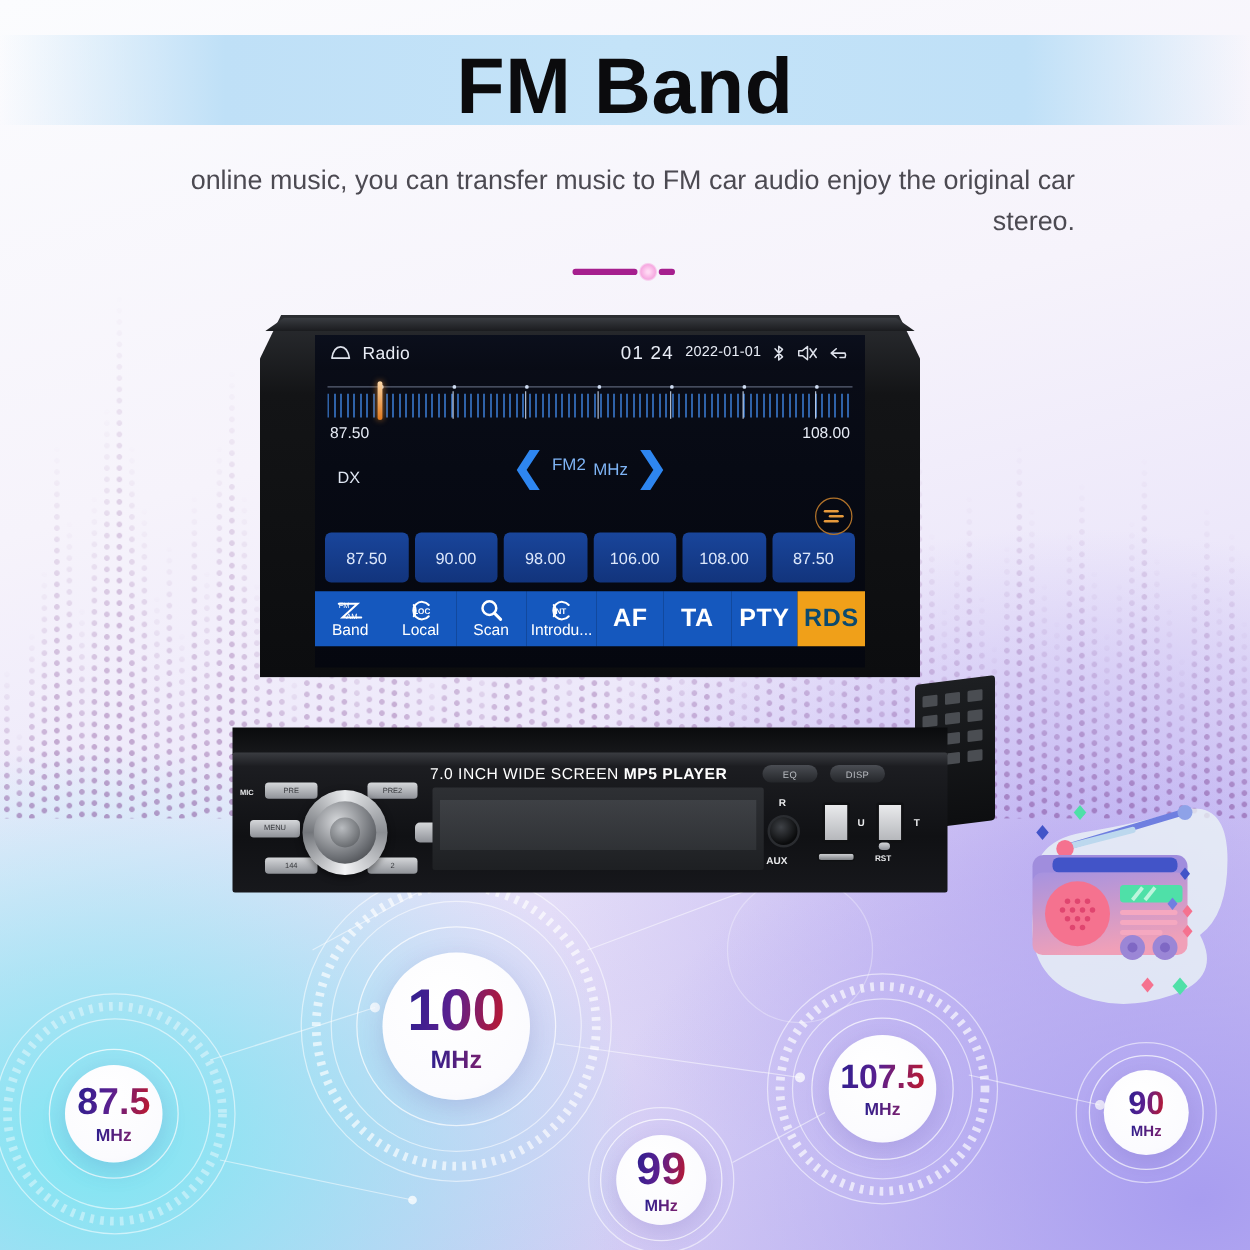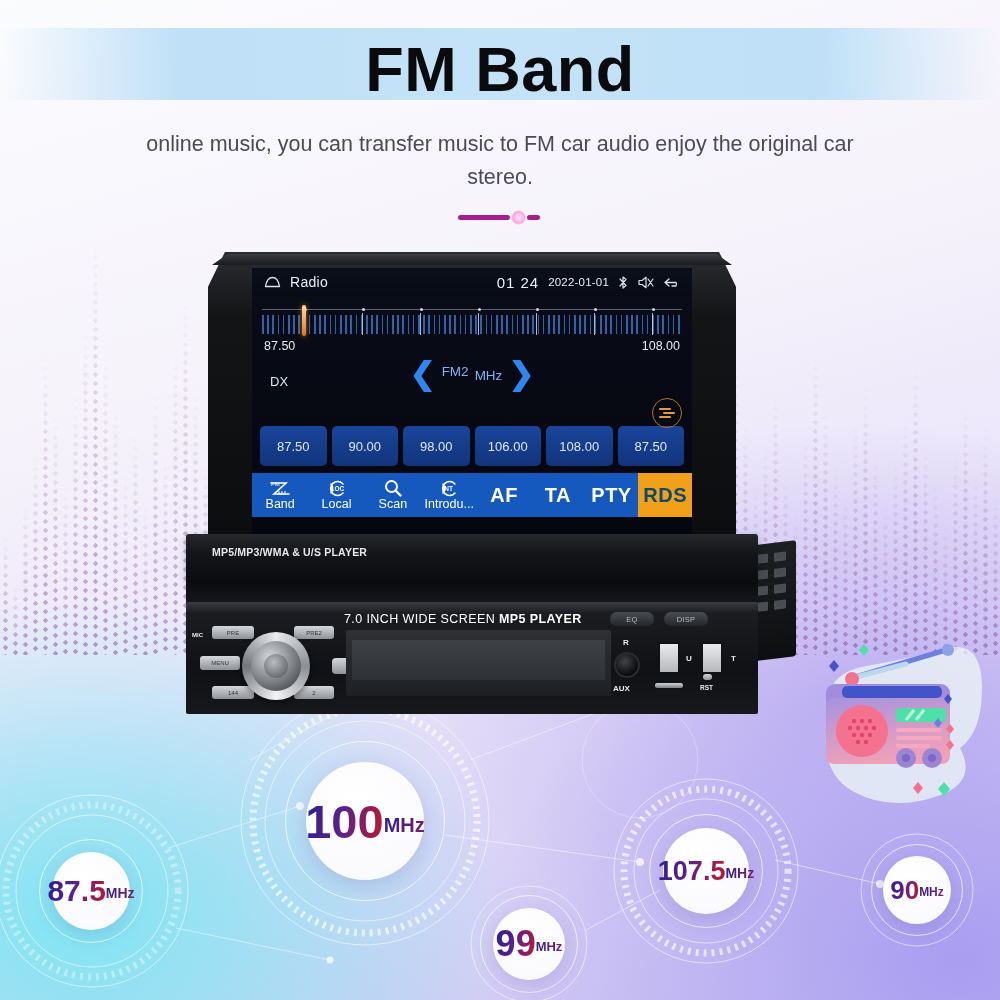--- a/index.html
+++ b/index.html
@@ -36,21 +36,21 @@
     position:absolute; left:0; right:0; top:28px; height:72px;
     background:linear-gradient(90deg, rgba(200,228,248,0) 0%, #bfe0f7 18%, #c4e3f8 50%, #bfe0f7 82%, rgba(200,228,248,0) 100%);
   }
   .title {
     position:absolute; left:0; right:0; top:36px;
     text-align:center; font-size:63px; font-weight:700; color:#0b0b0d;
     letter-spacing:.5px; line-height:1.05;
   }
   .subtitle {
     position:absolute; left:140px; right:140px; top:128px;
-    text-align:center; font-size:21.5px; color:#4c4a52; line-height:1.55;
+    text-align:right; font-size:21.5px; color:#4c4a52; line-height:1.55;
   }
   .divider {
     position:absolute; left:50%; top:214px; transform:translateX(-50%);
     width:84px; height:7px; display:flex; align-items:center;
   }
   .divider .bar-l { width:52px; height:5px; background:#a61f8e; border-radius:3px; }
   .divider .glow  { width:15px; height:15px; border-radius:50%;
                     background:radial-gradient(circle,#ffd9f4 10%,#f6a9e0 55%,rgba(246,169,224,0) 72%);
                     margin:0 1px; }
   .divider .bar-r { width:13px; height:5px; background:#a61f8e; border-radius:3px; }
@@ -170,21 +170,21 @@
             background:linear-gradient(180deg,#cfd1d4,#7e8186); border:1.5px solid #0f1012; }
   .side-conn { position:absolute; right:-38px; top:292px; width:64px; height:116px;
                background:linear-gradient(180deg,#1d1f22,#0d0e10);
                border-radius:3px; transform:skewY(-7deg); }
   .side-conn i { position:absolute; background:#4a4d52; border-radius:1px; }
 
   
   .bubble { position:absolute; border-radius:50%;
             background:radial-gradient(circle at 42% 32%, #ffffff, #fbfbfe 70%, #f4f3fa 100%);
             box-shadow:0 6px 20px rgba(90,70,160,.18);
-            display:flex; flex-direction:row; align-items:center; justify-content:center; }
+            display:flex; flex-direction:column; align-items:center; justify-content:center; }
   .bubble .bnum { font-weight:700; line-height:1;
                   background:linear-gradient(100deg,#2d1f8f 0%,#5a2090 45%,#c0182b 100%);
                   -webkit-background-clip:text; background-clip:text; color:transparent; }
   .bubble .bunit { font-weight:700; line-height:1;
                   background:linear-gradient(100deg,#2d1f8f,#7a1f6e);
                   -webkit-background-clip:text; background-clip:text; color:transparent; }
   .bring { position:absolute; border-radius:50%; border:1.5px solid rgba(255,255,255,.72); }
 
   
   .radio-ill { position:absolute; left:810px; top:636px; width:180px; height:180px; }
@@ -484,23 +484,20 @@
           <div class="fn">
             <span class="bigtxt">PTY</span>
           </div>
           <div class="fn active">
             <span class="bigtxt">RDS</span>
           </div>
         </div>
     </div>
   </div>
 
-  <div class="body-upper">
-    <span class="label-mp5">MP5/MP3/WMA &amp; U/S PLAYER</span>
-  </div>
   <div class="body-slot"></div>
 
   <div class="panel">
     <span class="panel-top-label">7.0 INCH WIDE SCREEN</span>
     <span class="panel-top-label2">MP5  PLAYER</span>
     <span class="minibtn" style="left:424px">EQ</span>
     <span class="minibtn" style="left:478px">DISP</span>
 
     <div class="knob-cluster">
       <span class="pbtn" style="left:14px; top:2px;  width:42px; height:13px;">PRE</span>

